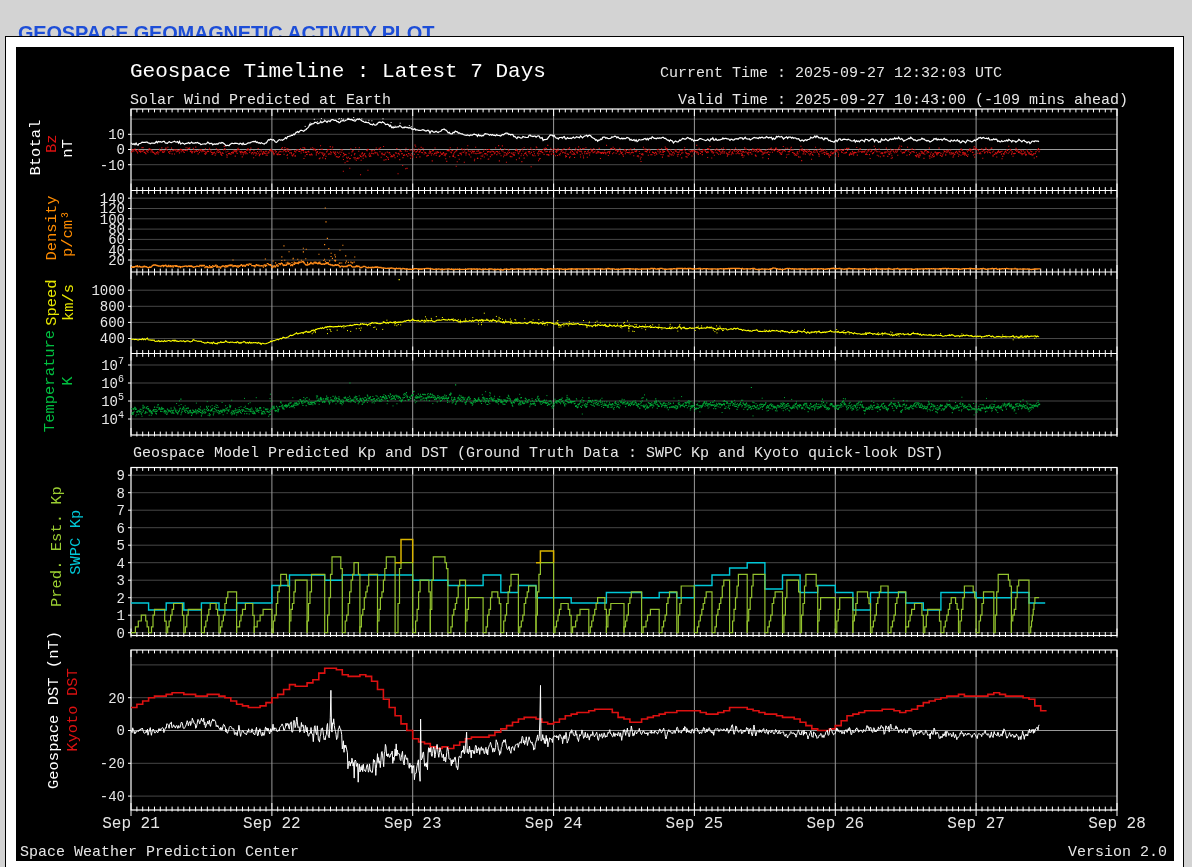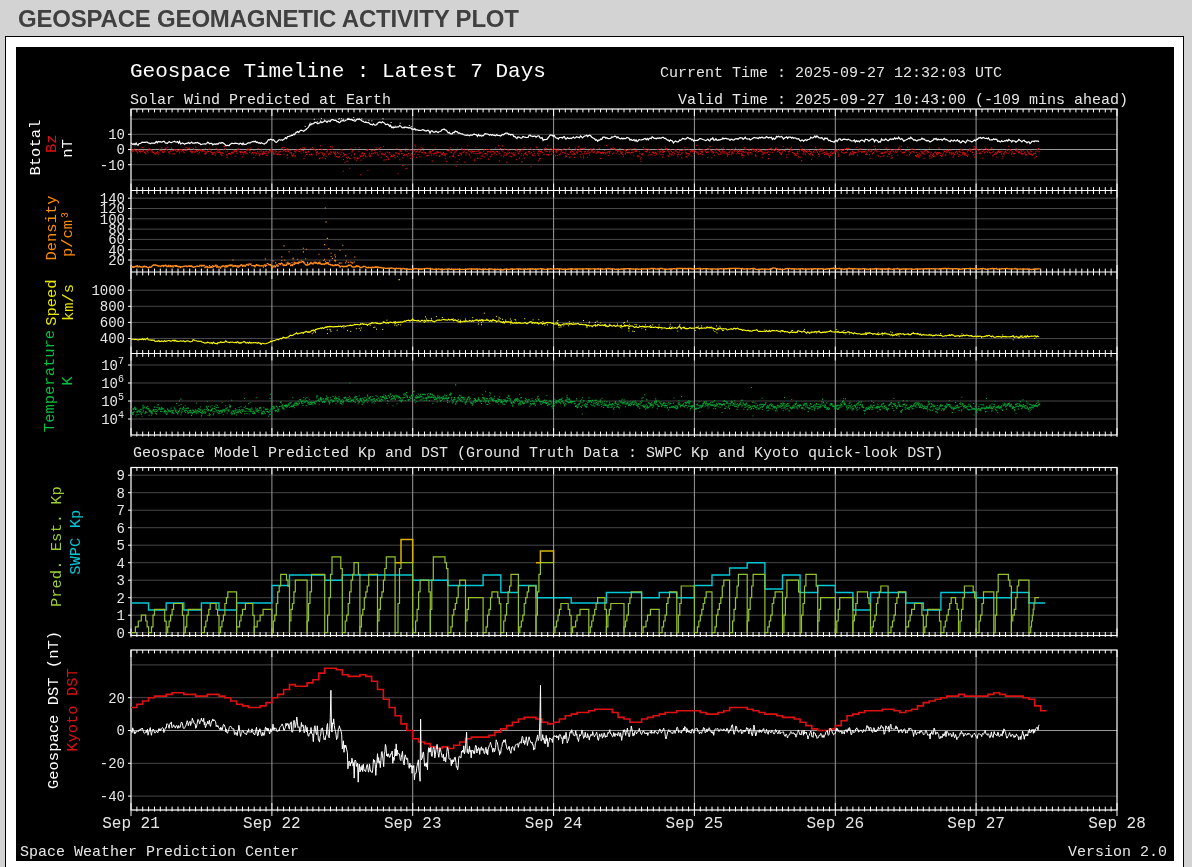--- a/index.html
+++ b/index.html
@@ -1,14 +1,14 @@
 <!DOCTYPE html>
 <html><head><meta charset="utf-8"><style>
 html,body{margin:0;padding:0;width:1192px;height:867px;background:#d3d3d3;overflow:hidden}
-#hdr{position:absolute;left:18px;top:5px;font-family:"Liberation Sans",sans-serif;font-weight:bold;font-size:24px;color:#404040;letter-spacing:-0.2px}
+#hdr{position:absolute;left:18px;top:22px;font-family:"Liberation Sans",sans-serif;font-weight:bold;font-size:20px;color:#1d4ed8;letter-spacing:-0.2px}
 #box{position:absolute;left:5px;top:36px;width:1177px;height:840px;background:#ffffff;border:1.5px solid #000}
 #plot{position:absolute;left:16px;top:47px}
 </style></head><body>
 <div id="hdr">GEOSPACE GEOMAGNETIC ACTIVITY PLOT</div>
 <div id="box"></div>
 <svg id="plot" width="1158" height="814" viewBox="16 47 1158 814">
 <rect x="16" y="47" width="1158" height="814" fill="#000"></rect>
 <line x1="131" y1="119.1" x2="1117" y2="119.1" stroke="#474747" stroke-width="1"></line>
 <line x1="131" y1="134.3" x2="1117" y2="134.3" stroke="#474747" stroke-width="1"></line>
 <line x1="131" y1="164.7" x2="1117" y2="164.7" stroke="#474747" stroke-width="1"></line>

